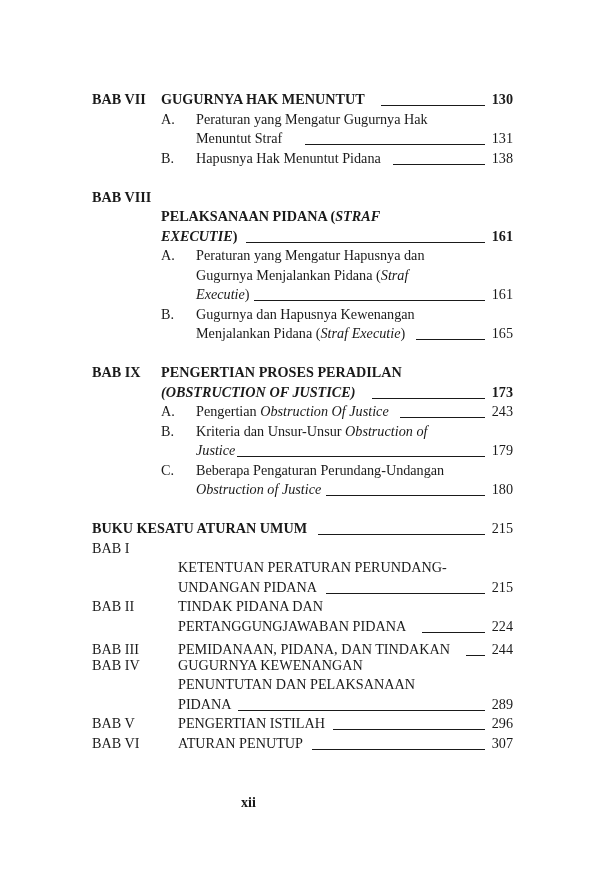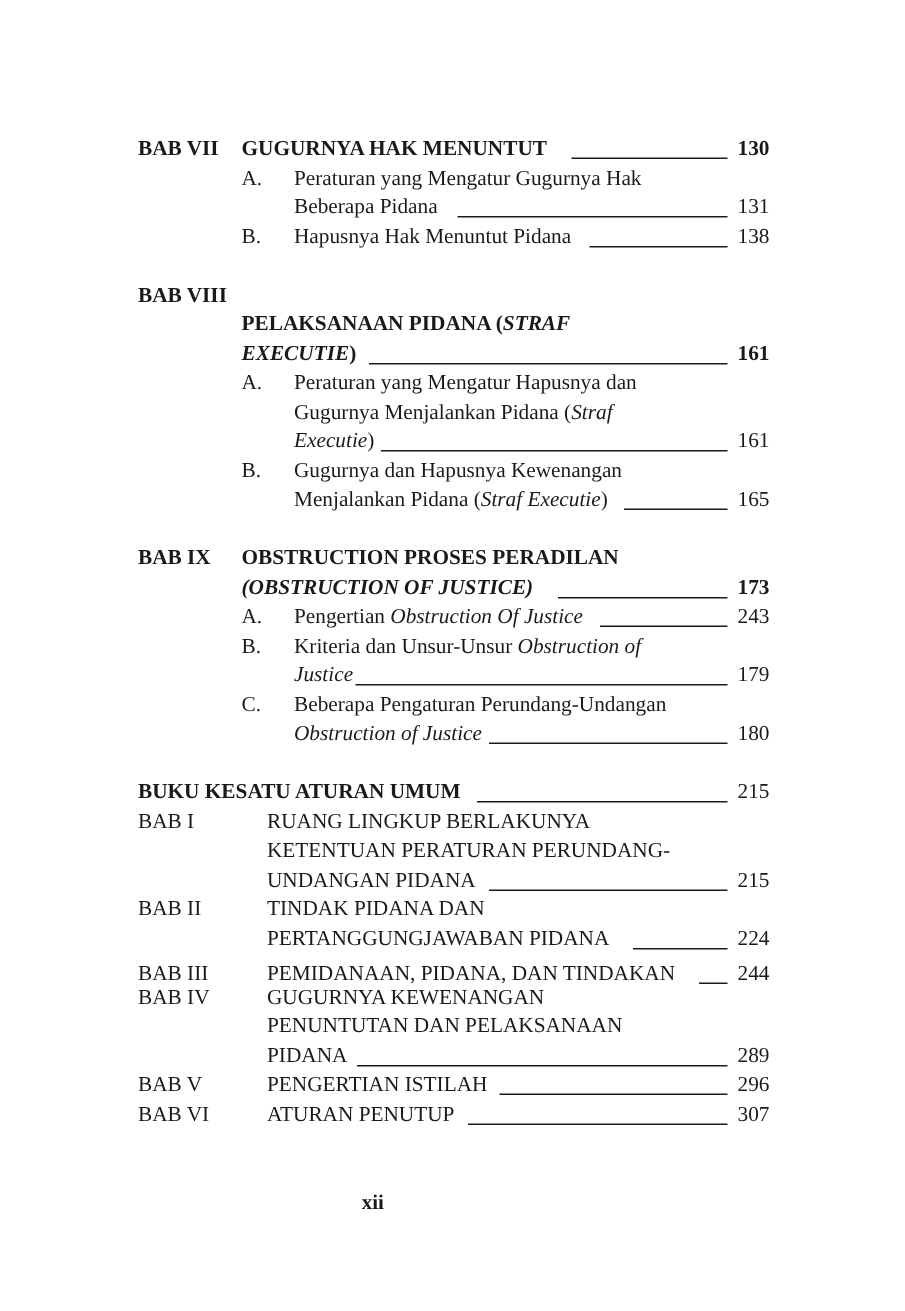--- a/index.html
+++ b/index.html
@@ -36,21 +36,21 @@
   <span class="label bold">BAB VII</span>
   <span class="title bold">GUGURNYA HAK MENUNTUT</span>
   <span class="leader" style="left:381px;width:104px"></span>
   <span class="page bold">130</span>
 </div>
 <div class="line" style="top:109.5px">
   <span class="letter">A.</span>
   <span class="sub">Peraturan yang Mengatur Gugurnya Hak</span>
 </div>
 <div class="line" style="top:129px">
-  <span class="sub">Beberapa Pidana</span>
+  <span class="sub">Menuntut Straf</span>
   <span class="leader" style="left:305px;width:180px"></span>
   <span class="page">131</span>
 </div>
 <div class="line" style="top:148.5px">
   <span class="letter">B.</span>
   <span class="sub">Hapusnya Hak Menuntut Pidana</span>
   <span class="leader" style="left:393px;width:92px"></span>
   <span class="page">138</span>
 </div>
 
@@ -82,21 +82,21 @@
   <span class="sub">Gugurnya dan Hapusnya Kewenangan</span>
 </div>
 <div class="line" style="top:324px">
   <span class="sub"><span>Menjalankan Pidana (</span><i>Straf Executie</i><span>)</span></span>
   <span class="leader" style="left:416px;width:69px"></span>
   <span class="page">165</span>
 </div>
 
 <div class="line" style="top:363px">
   <span class="label bold">BAB IX</span>
-  <span class="title bold">OBSTRUCTION PROSES PERADILAN</span>
+  <span class="title bold">PENGERTIAN PROSES PERADILAN</span>
 </div>
 <div class="line" style="top:382.5px">
   <span class="title bold"><i>(OBSTRUCTION OF JUSTICE)</i></span>
   <span class="leader" style="left:372px;width:113px"></span>
   <span class="page bold">173</span>
 </div>
 <div class="line" style="top:402px">
   <span class="letter">A.</span>
   <span class="sub"><span>Pengertian </span><i>Obstruction Of Justice</i></span>
   <span class="leader" style="left:400px;width:85px"></span>
@@ -122,21 +122,20 @@
 </div>
 
 <div class="line" style="top:519px">
   <span class="label bold">BUKU KESATU ATURAN UMUM</span>
   <span class="leader" style="left:318px;width:167px"></span>
   <span class="page">215</span>
 </div>
 
 <div class="line" style="top:538.5px">
   <span class="label">BAB I</span>
-  <span class="btitle">RUANG LINGKUP BERLAKUNYA</span>
 </div>
 <div class="line" style="top:558px">
   <span class="btitle">KETENTUAN PERATURAN PERUNDANG-</span>
 </div>
 <div class="line" style="top:577.5px">
   <span class="btitle">UNDANGAN PIDANA</span>
   <span class="leader" style="left:326px;width:159px"></span>
   <span class="page">215</span>
 </div>
 

